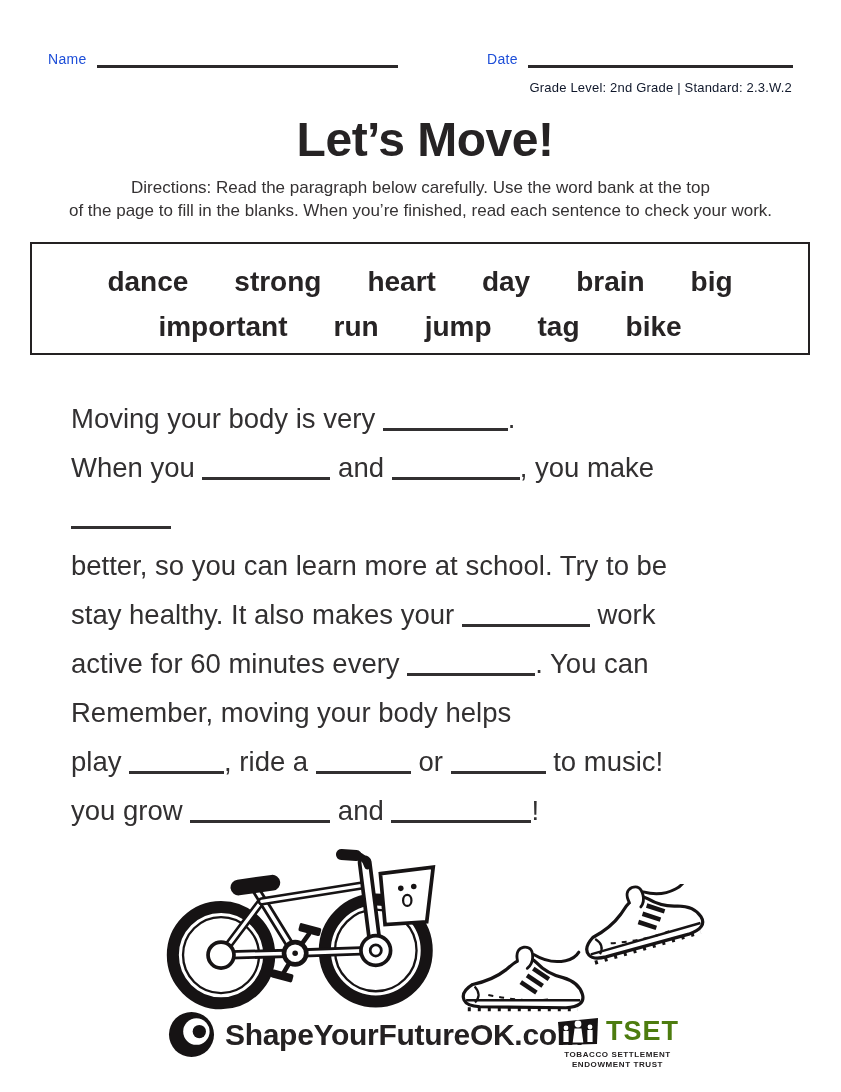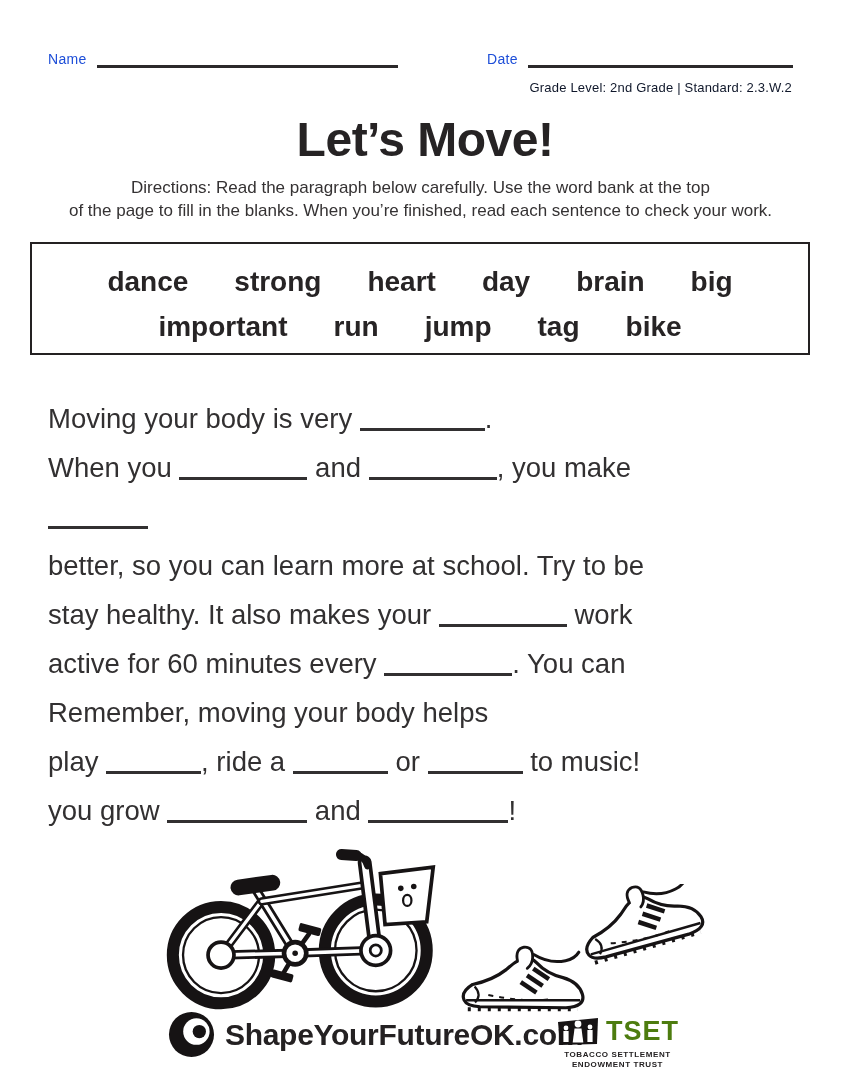--- a/index.html
+++ b/index.html
@@ -44,21 +44,21 @@
   }
   .wb-row {
     display: flex; justify-content: center; column-gap: 46px;
     font-size: 28px; font-weight: bold; color: #272425; line-height: 1;
   }
   
   .paragraph {
     position: absolute; left: 48px; top: 394px; width: 760px;
     font-size: 27.5px; line-height: 49px; color: #323031;
   }
-  .p-line { white-space: nowrap; }
+  .p-line { white-space: nowrap; margin-left: 23px; }
   .blank {
     display: inline-block; height: 1px;
     border-bottom: 3px solid #323031;
     position: relative; top: 3px;
   }
   
   .bike-illo { position: absolute; left: 158px; top: 842px; }
   .shoes-illo { position: absolute; left: 458px; top: 884px; }
   
   .syf-logo {

